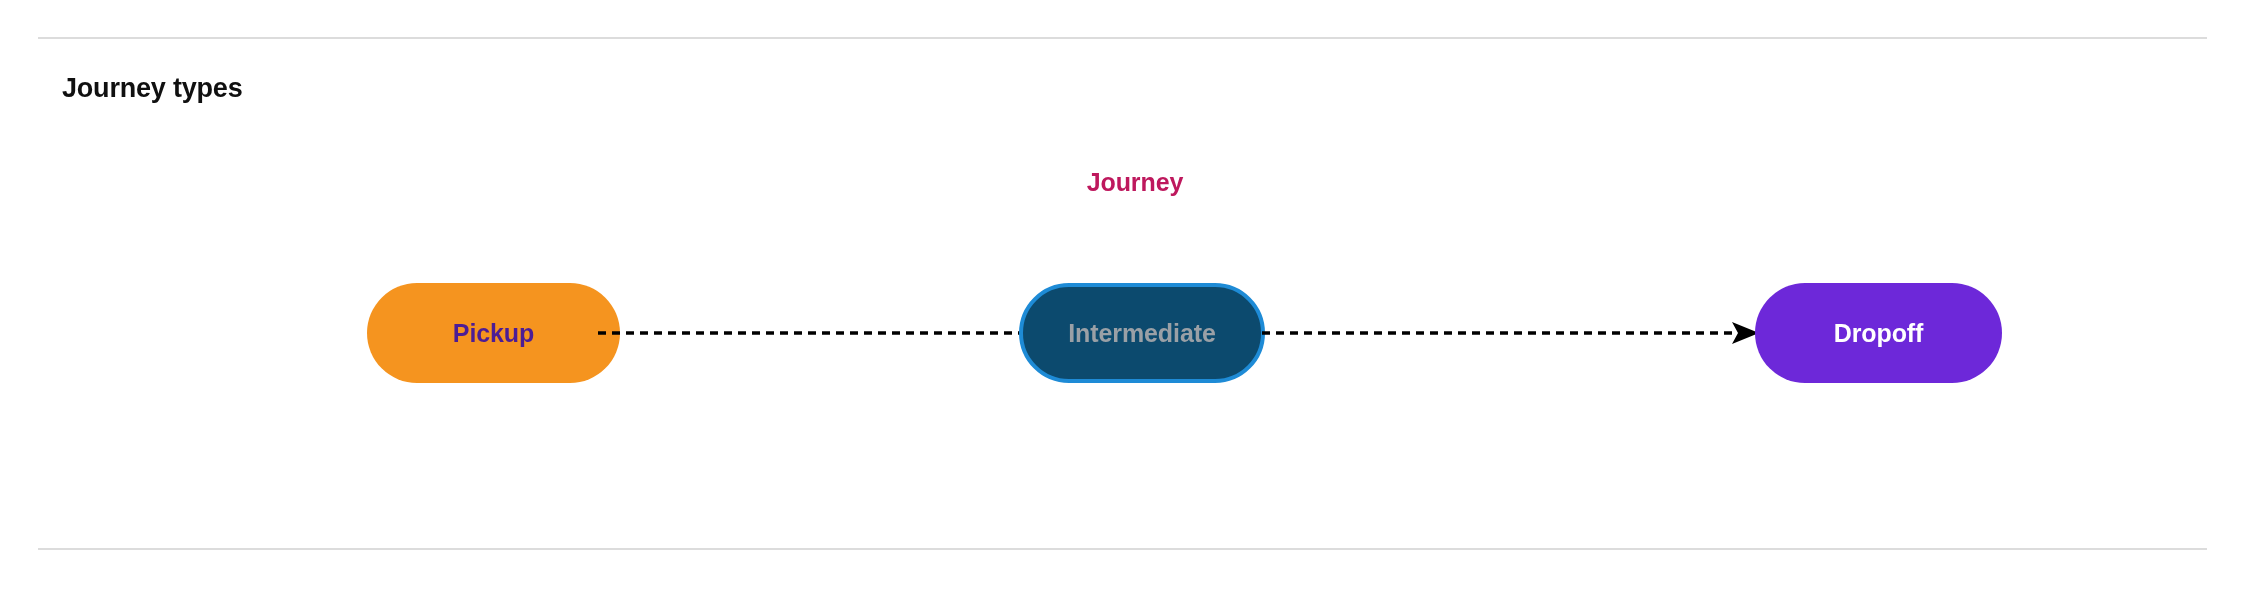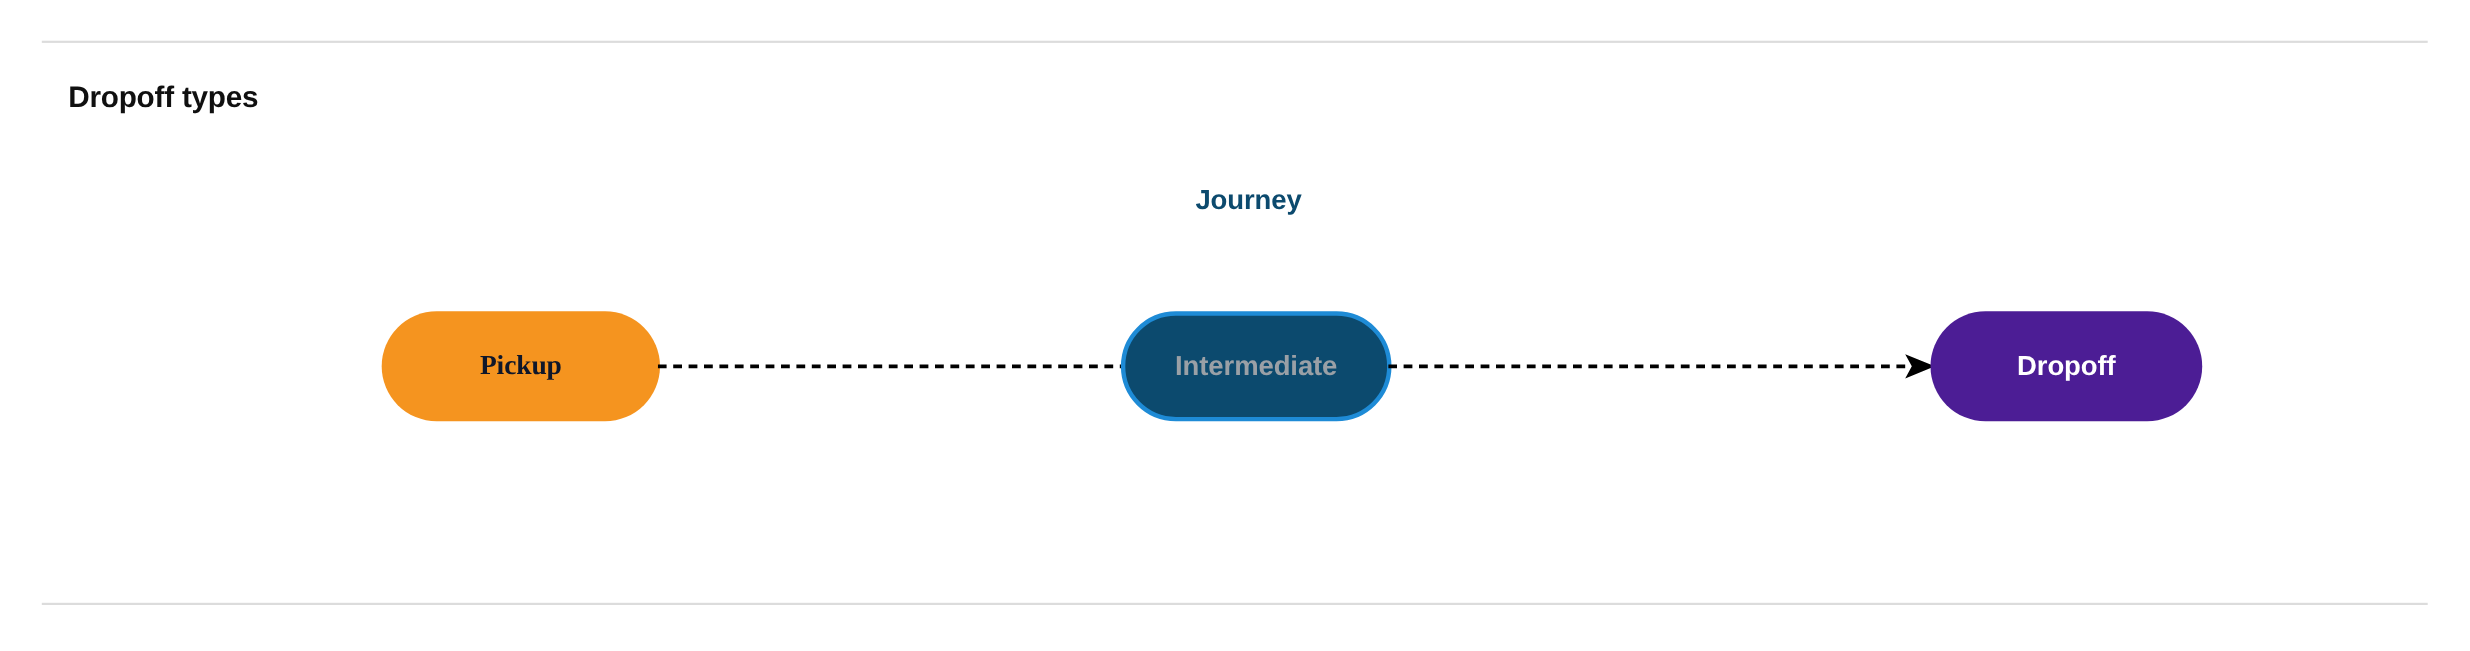--- a/index.html
+++ b/index.html
@@ -55,21 +55,21 @@
   }
 
   .journey-label {
     position: absolute;
     left: 1009px;
     top: 168px;
     width: 252px;
     text-align: center;
     font-size: 25px;
     font-weight: bold;
-    color: #0c4a6e;
+    color: #be185d;
     letter-spacing: -0.1px;
     white-space: nowrap;
   }
 
   
   .node {
     position: absolute;
     top: 283px;
     height: 100px;
     box-sizing: border-box;
@@ -78,39 +78,38 @@
     align-items: center;
     justify-content: center;
     font-size: 25px;
     font-weight: bold;
     letter-spacing: -0.1px;
     white-space: nowrap;
     user-select: none;
   }
 
   .node-pickup {
-    left: 347px;
+    left: 367px;
     width: 253px;
     background: #f5941f;
-    color: #0f172a;
-    font-family: Liberation Serif, serif;
+    color: #4c1d95;
   }
 
   .node-intermediate {
     left: 1019px;
     width: 246px;
     background: #0c4a6e;
     border: 4px solid #1e8bd6;
     color: #9aa0a6;
   }
 
   .node-dropoff {
     left: 1755px;
     width: 247px;
-    background: #4c1d95;
+    background: #6d28d9;
     color: #ffffff;
     justify-content: center;
   }
 
   
   .edge {
     position: absolute;
     top: 318px;
     height: 30px;
   }
@@ -119,21 +118,21 @@
   .edge-1 { left: 598px; width: 425px; }
   .edge-2 { left: 1262px; width: 497px; }
 </style>
 </head>
 <body>
 
 <div class="page">
 
   <div class="divider divider-top"></div>
 
-  <div class="page-title">Dropoff types</div>
+  <div class="page-title">Journey types</div>
 
   <div class="diagram">
 
     <div class="journey-label">Journey</div>
 
     <div class="node node-pickup">
       <span>Pickup</span>
     </div>
 
     <div class="edge edge-1">

